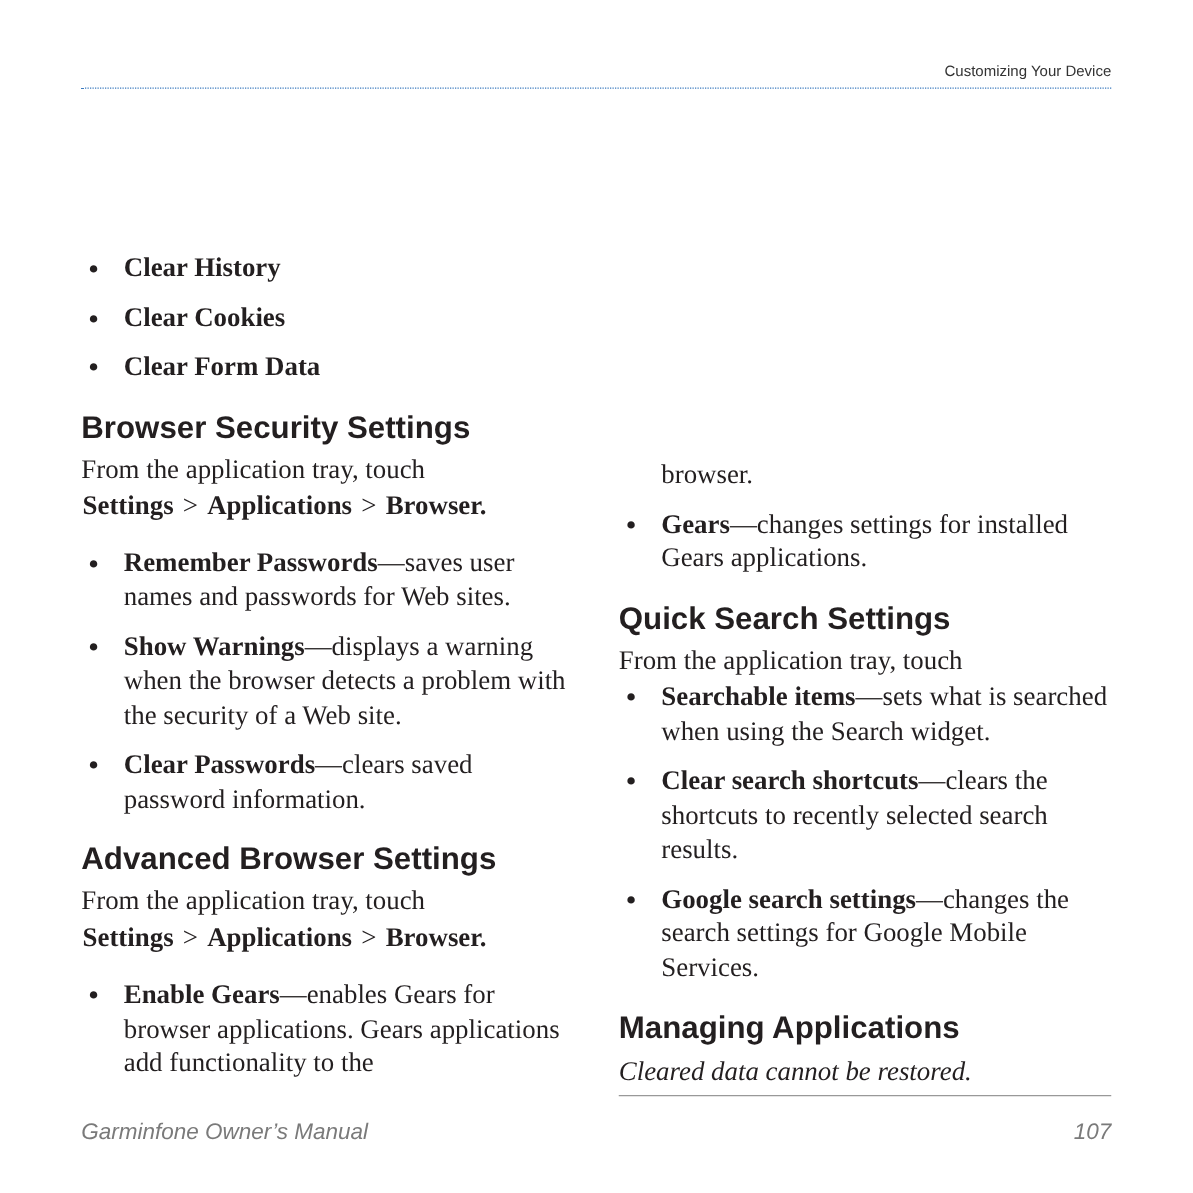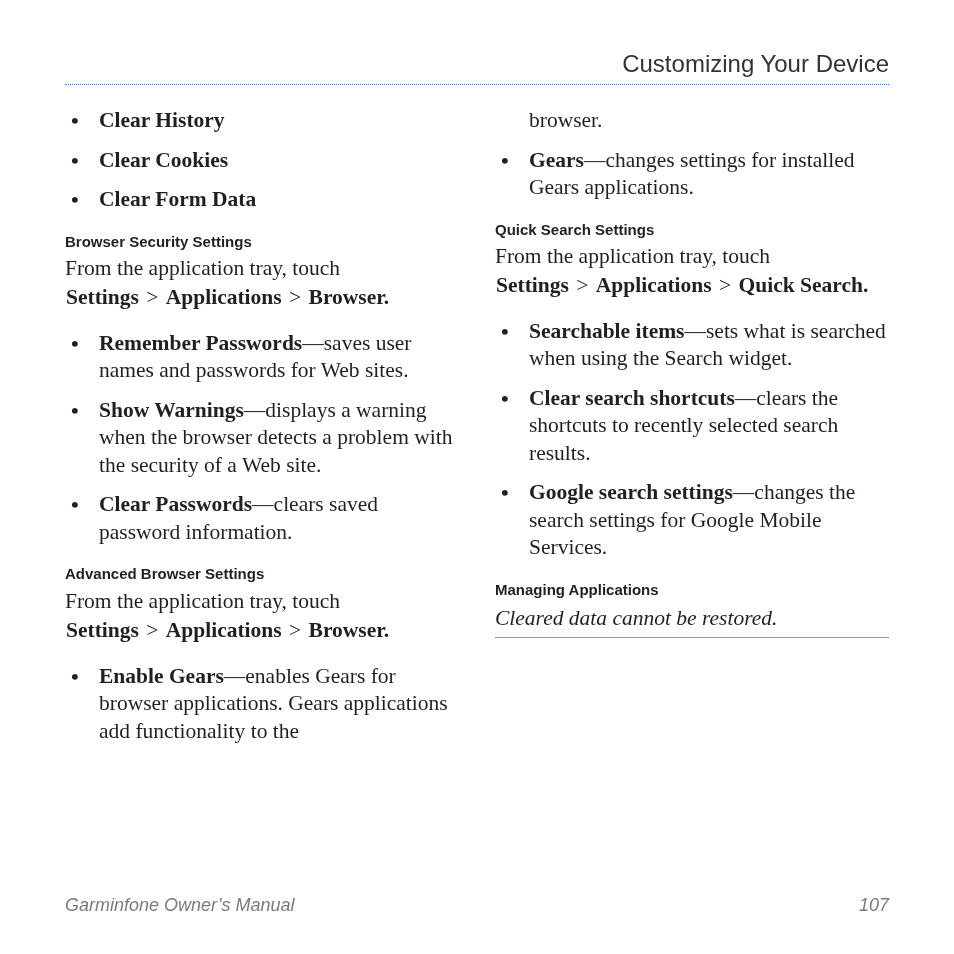--- a/index.html
+++ b/index.html
@@ -16,33 +16,34 @@
     width: 954px;
     height: 954px;
     padding: 50px 65px 38px 65px;
     position: relative;
     display: flex;
     flex-direction: column;
   }
   .running-head {
     text-align: right;
     font-family: Arial, Helvetica, sans-serif;
-    font-size: 24px;
+    font-size: 12px;
     color: #333;
     padding-bottom: 6px;
   }
   .rule {
     border: none;
     border-top: 1px dotted #3b7bbf;
     margin: 0 0 22px 0;
   }
   .columns {
     flex: 1;
     display: flex;
     column-gap: 36px;
+    align-items: flex-end;
   }
   .col {
     width: 50%;
     font-size: 21.5px;
     line-height: 1.28;
   }
   ul.bullets {
     list-style: none;
     padding: 0;
     margin: 0 0 18px 0;
@@ -60,21 +61,21 @@
     font-size: 22px;
     font-weight: bold;
     color: #231f20;
     line-height: 1.25;
   }
   .bold-serif { font-weight: bold; }
   .sep-dash { }
   .h2 {
     font-family: Arial, Helvetica, sans-serif;
     font-weight: bold;
-    font-size: 15px;
+    font-size: 25px;
     margin: 8px 0 4px 0;
     color: #231f20;
   }
   .intro {
     margin: 0 0 2px 0;
   }
   .path {
     font-weight: bold;
     margin: 0 0 18px 1px;
   }
@@ -163,23 +164,20 @@
       <div class="continuation">browser.</div>
 
       <ul class="bullets">
         <li>
           <span class="bold-serif">Gears</span><span class="sep-dash">—changes settings for installed Gears applications.</span>
         </li>
       </ul>
 
       <div class="h2">Quick Search Settings</div>
       <div class="intro">From the application tray, touch </div>
-      <div class="path">
-        <span>Settings</span><span class="gt"> &gt; </span><span>Applications</span><span class="gt"> &gt; </span><span>Quick Search</span>.
-      </div>
 
       <ul class="bullets">
         <li>
           <span class="bold-serif">Searchable items</span><span class="sep-dash">—sets what is searched when using the Search widget.</span>
         </li>
         <li>
           <span class="bold-serif">Clear search shortcuts</span><span class="sep-dash">—clears the shortcuts to recently selected search results.</span>
         </li>
         <li>
           <span class="bold-serif">Google search settings</span><span class="sep-dash">—changes the search settings for Google Mobile Services.</span>

